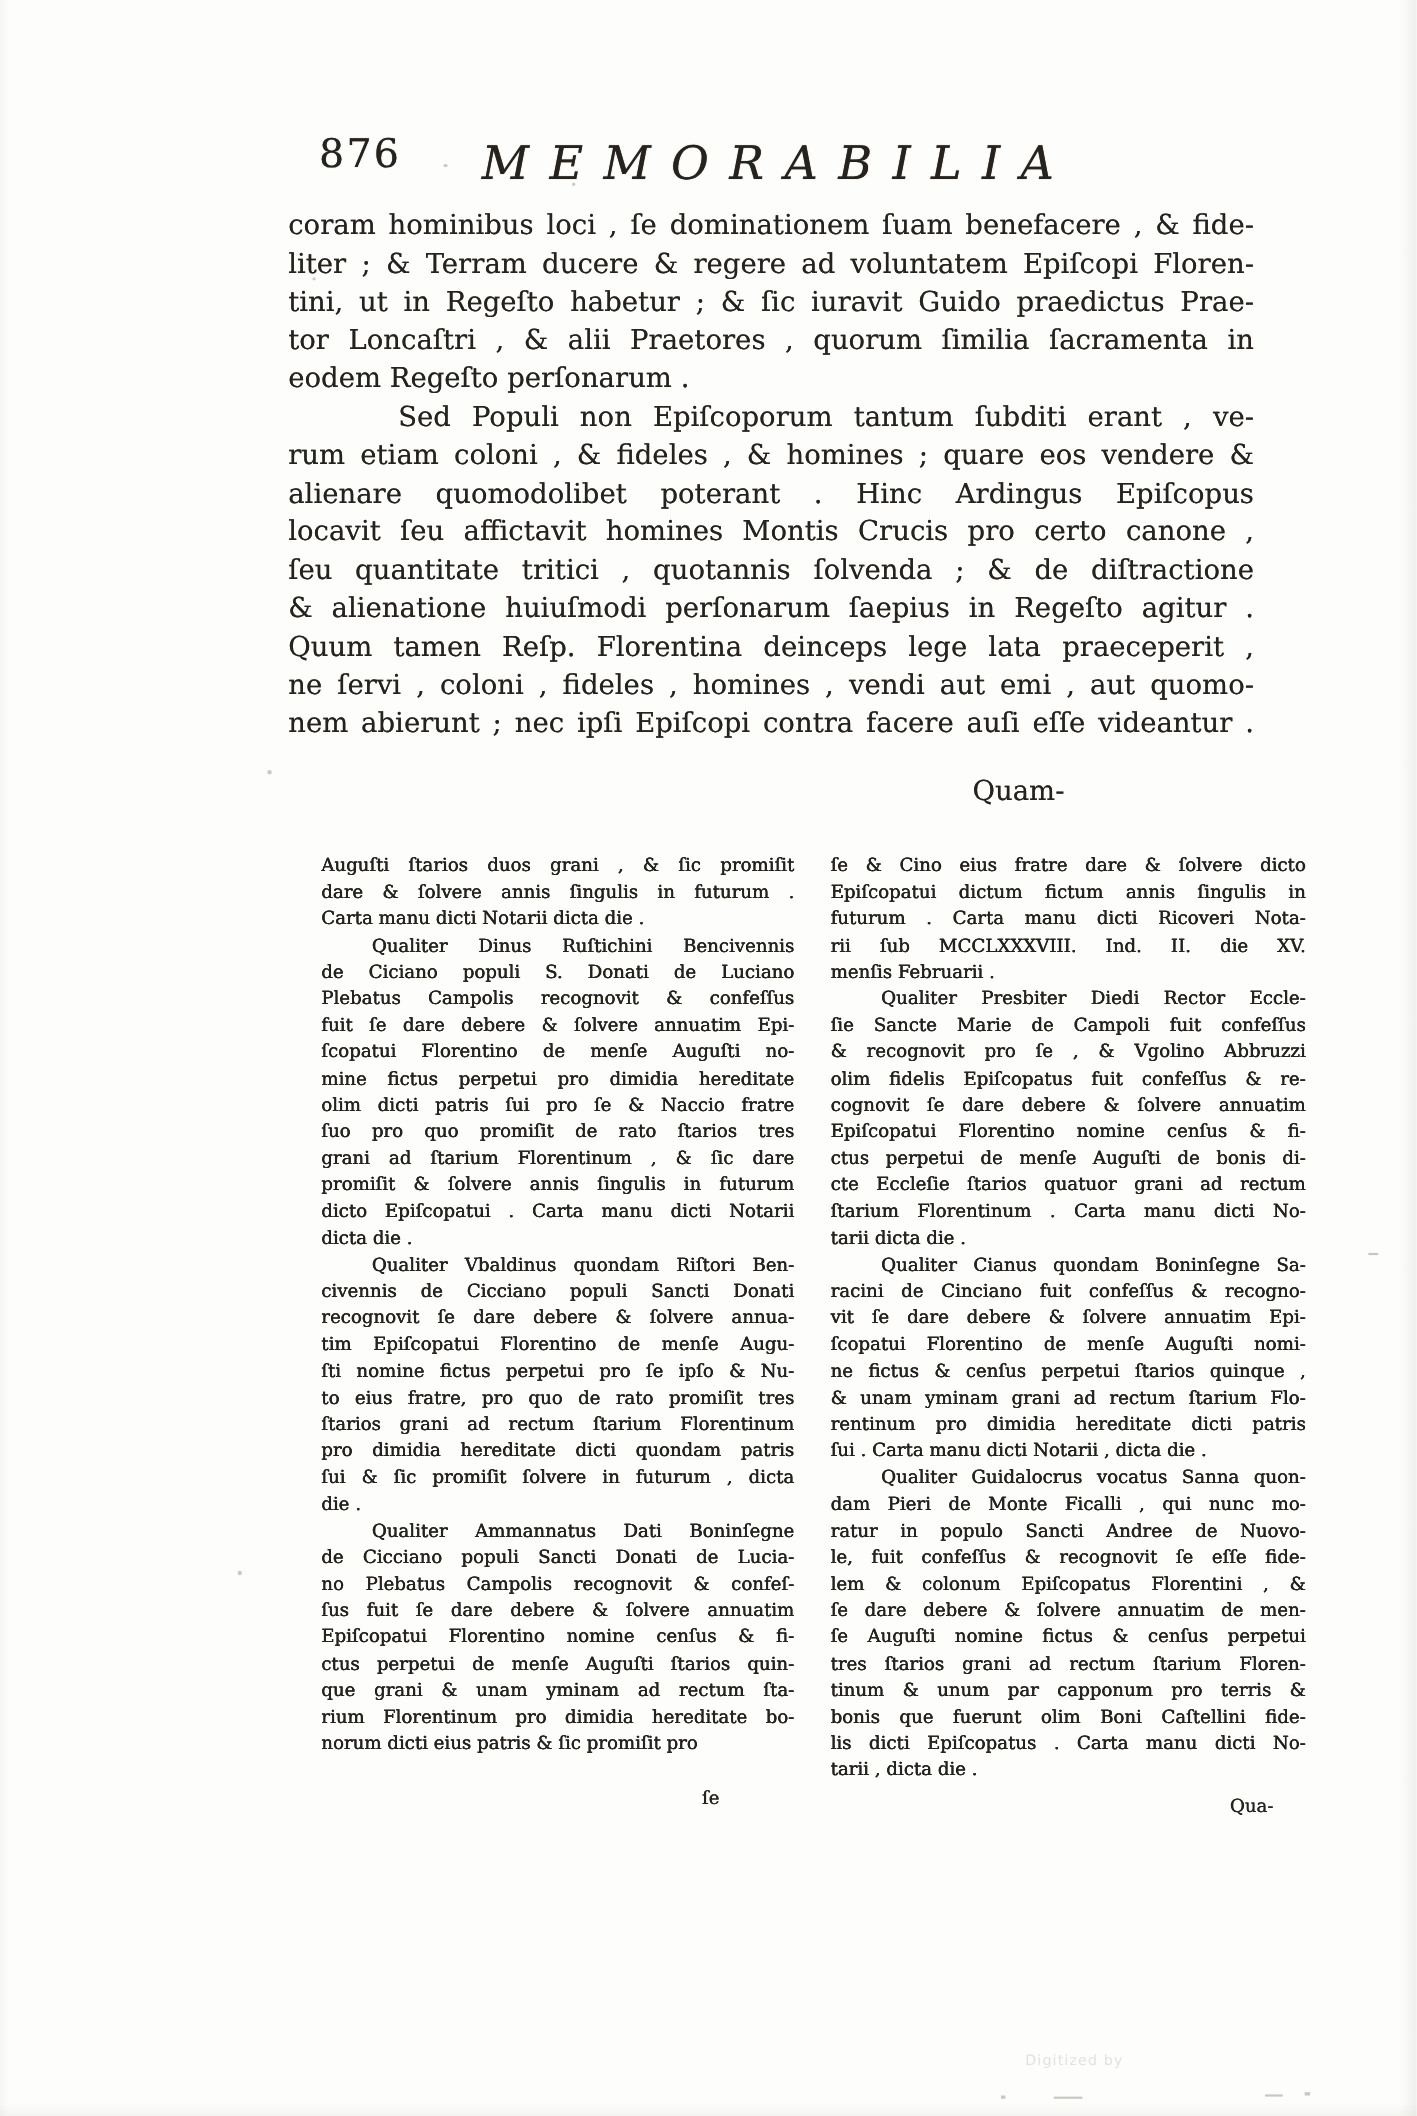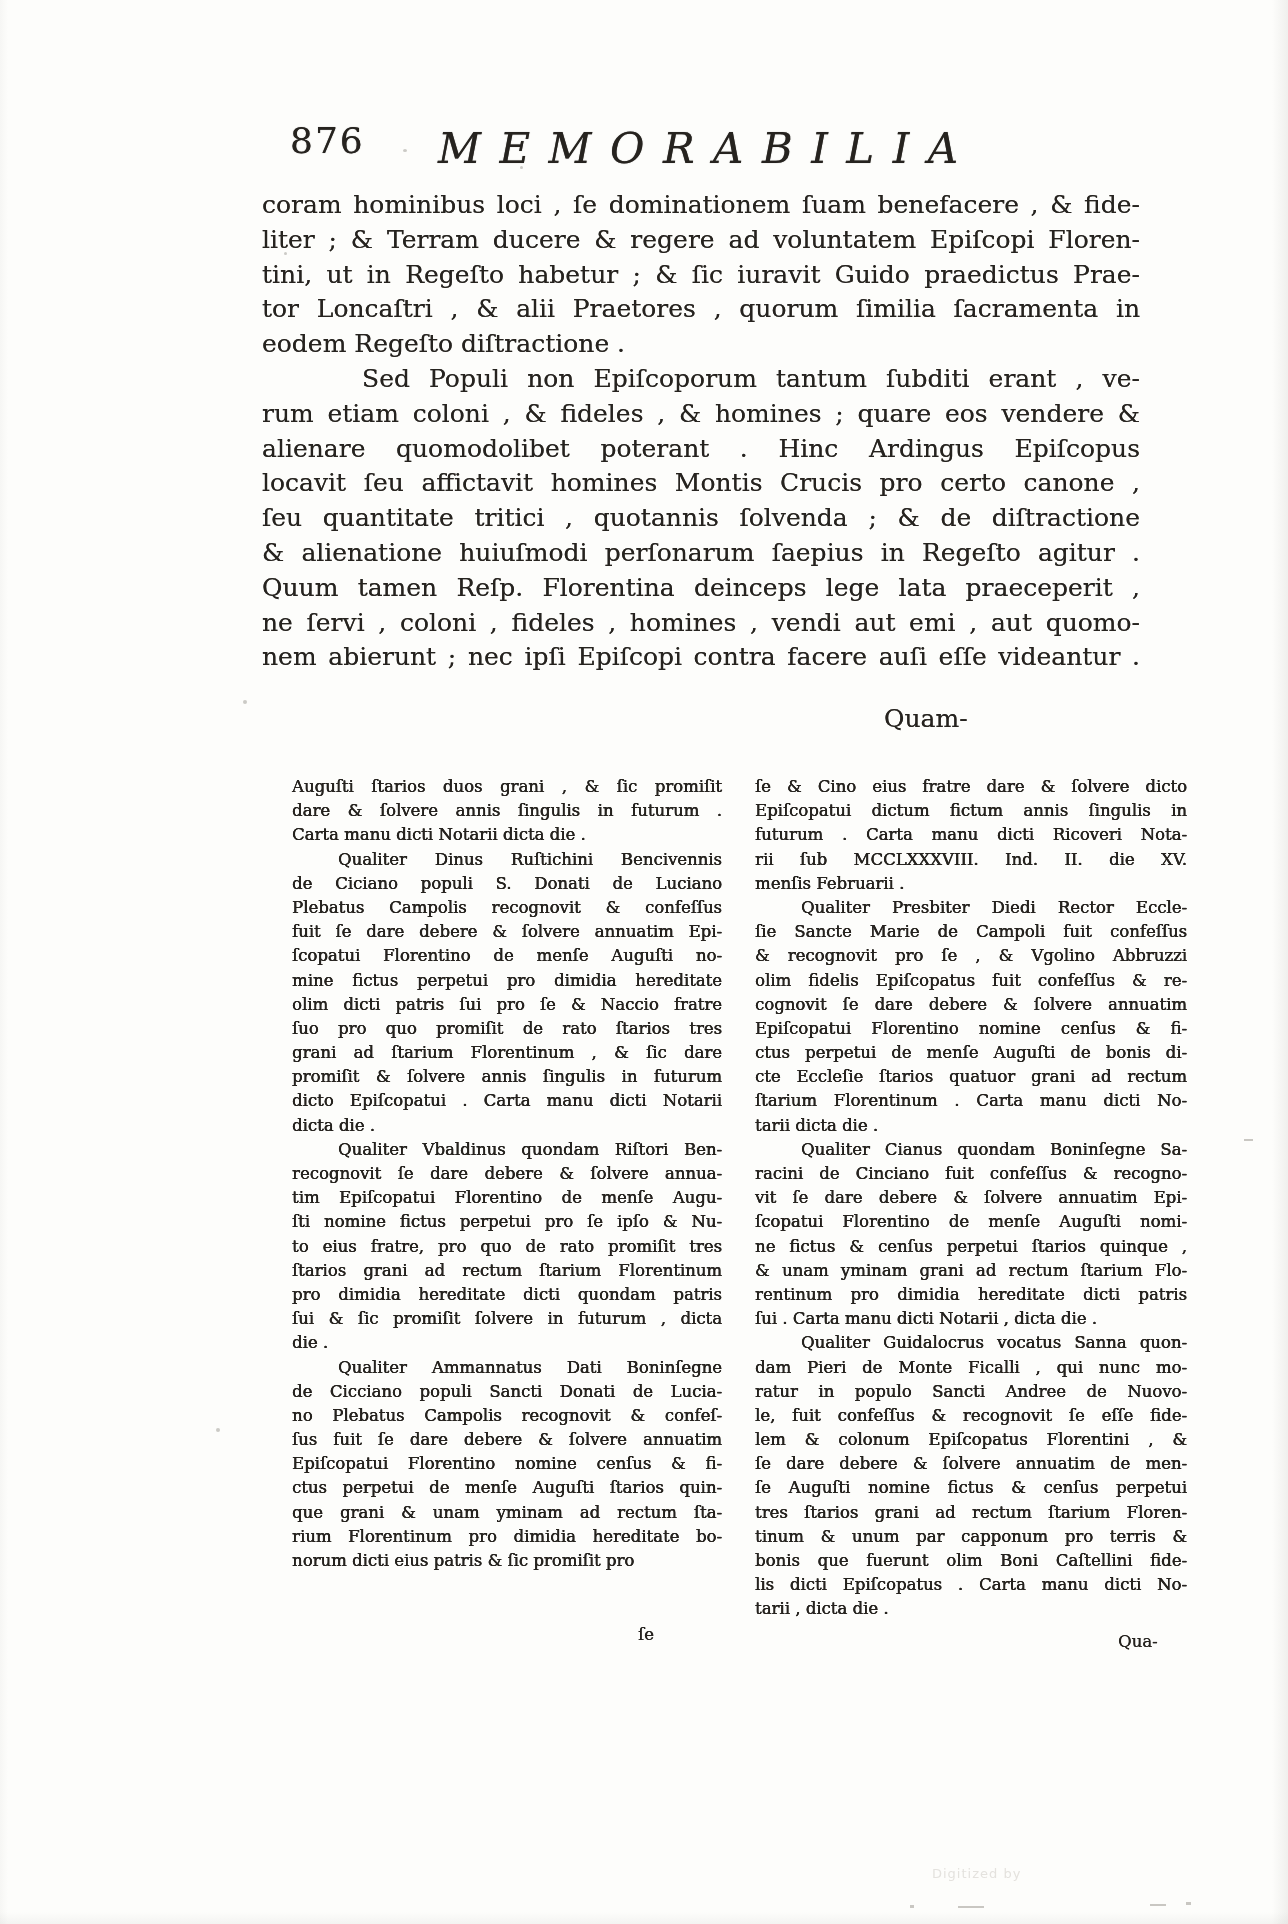--- a/index.html
+++ b/index.html
@@ -52,21 +52,21 @@
 <div class="abs" id="edge-left"></div>
 
 <div class="abs" id="page-number">876</div>
 <div class="abs" id="page-title">MEMORABILIA</div>
 
 <div class="abs" id="main-text">
     <div class="tl"><span>coram hominibus loci , </span><span class="it">ſe dominationem ſuam benefacere , &amp; fide-</span></div>
     <div class="tl"><span class="it">liter ; &amp; Terram ducere &amp; regere ad voluntatem Epiſcopi Floren-</span></div>
     <div class="tl"><span class="it">tini, </span><span>ut in </span><span class="it">Regeſto </span><span>habetur ; &amp; ſic iuravit </span><span class="it">Guido </span><span>praedictus Prae-</span></div>
     <div class="tl"><span>tor Loncaſtri , &amp; alii Praetores , quorum ſimilia ſacramenta in</span></div>
-    <div class="tl nj"><span>eodem </span><span class="it">Regeſto </span><span>diſtractione .</span></div>
+    <div class="tl nj"><span>eodem </span><span class="it">Regeſto </span><span>perſonarum .</span></div>
     <div class="tl ind"><span>Sed Populi non Epiſcoporum tantum ſubditi erant , ve-</span></div>
     <div class="tl"><span>rum etiam coloni , &amp; fideles , &amp; homines ; quare eos vendere &amp;</span></div>
     <div class="tl"><span>alienare quomodolibet poterant .  Hinc </span><span class="it">Ardingus </span><span>Epiſcopus</span></div>
     <div class="tl"><span>locavit ſeu affictavit homines Montis Crucis pro certo canone ,</span></div>
     <div class="tl"><span>ſeu quantitate tritici , quotannis ſolvenda ; &amp; de diſtractione</span></div>
     <div class="tl"><span>&amp; alienatione huiuſmodi perſonarum ſaepius in </span><span class="it">Regeſto </span><span>agitur .</span></div>
     <div class="tl"><span>Quum tamen Reſp. Florentina deinceps lege lata praeceperit ,</span></div>
     <div class="tl"><span>ne ſervi , coloni , fideles , homines , vendi aut emi , aut quomo-</span></div>
     <div class="tl"><span>nem abierunt ; nec ipſi Epiſcopi contra facere auſi eſſe videantur .</span></div>
   </div>
@@ -82,20 +82,21 @@
     <div class="tl"><span>fuit ſe dare debere &amp; ſolvere annuatim Epi-</span></div>
     <div class="tl"><span>ſcopatui Florentino de menſe Auguſti no-</span></div>
     <div class="tl"><span>mine fictus perpetui pro dimidia hereditate</span></div>
     <div class="tl"><span>olim dicti patris ſui pro ſe &amp; Naccio fratre</span></div>
     <div class="tl"><span>ſuo pro quo promiſit de rato ſtarios tres</span></div>
     <div class="tl"><span>grani ad ſtarium Florentinum , &amp; ſic dare</span></div>
     <div class="tl"><span>promiſit &amp; ſolvere annis ſingulis in futurum</span></div>
     <div class="tl"><span>dicto Epiſcopatui . Carta manu dicti Notarii</span></div>
     <div class="tl nj"><span>dicta die .</span></div>
     <div class="tl ind"><span>Qualiter Vbaldinus quondam Riſtori Ben-</span></div>
+    <div class="tl"><span>civennis de Cicciano populi Sancti Donati</span></div>
     <div class="tl"><span>recognovit ſe dare debere &amp; ſolvere annua-</span></div>
     <div class="tl"><span>tim Epiſcopatui Florentino de menſe Augu-</span></div>
     <div class="tl"><span>ſti nomine fictus perpetui pro ſe ipſo &amp; Nu-</span></div>
     <div class="tl"><span>to eius fratre, pro quo de rato promiſit tres</span></div>
     <div class="tl"><span>ſtarios grani ad rectum ſtarium Florentinum</span></div>
     <div class="tl"><span>pro dimidia hereditate dicti quondam patris</span></div>
     <div class="tl"><span>ſui &amp; ſic promiſit ſolvere in futurum , dicta</span></div>
     <div class="tl nj"><span>die .</span></div>
     <div class="tl ind"><span>Qualiter Ammannatus Dati Boninſegne</span></div>
     <div class="tl"><span>de Cicciano populi Sancti Donati de Lucia-</span></div>

